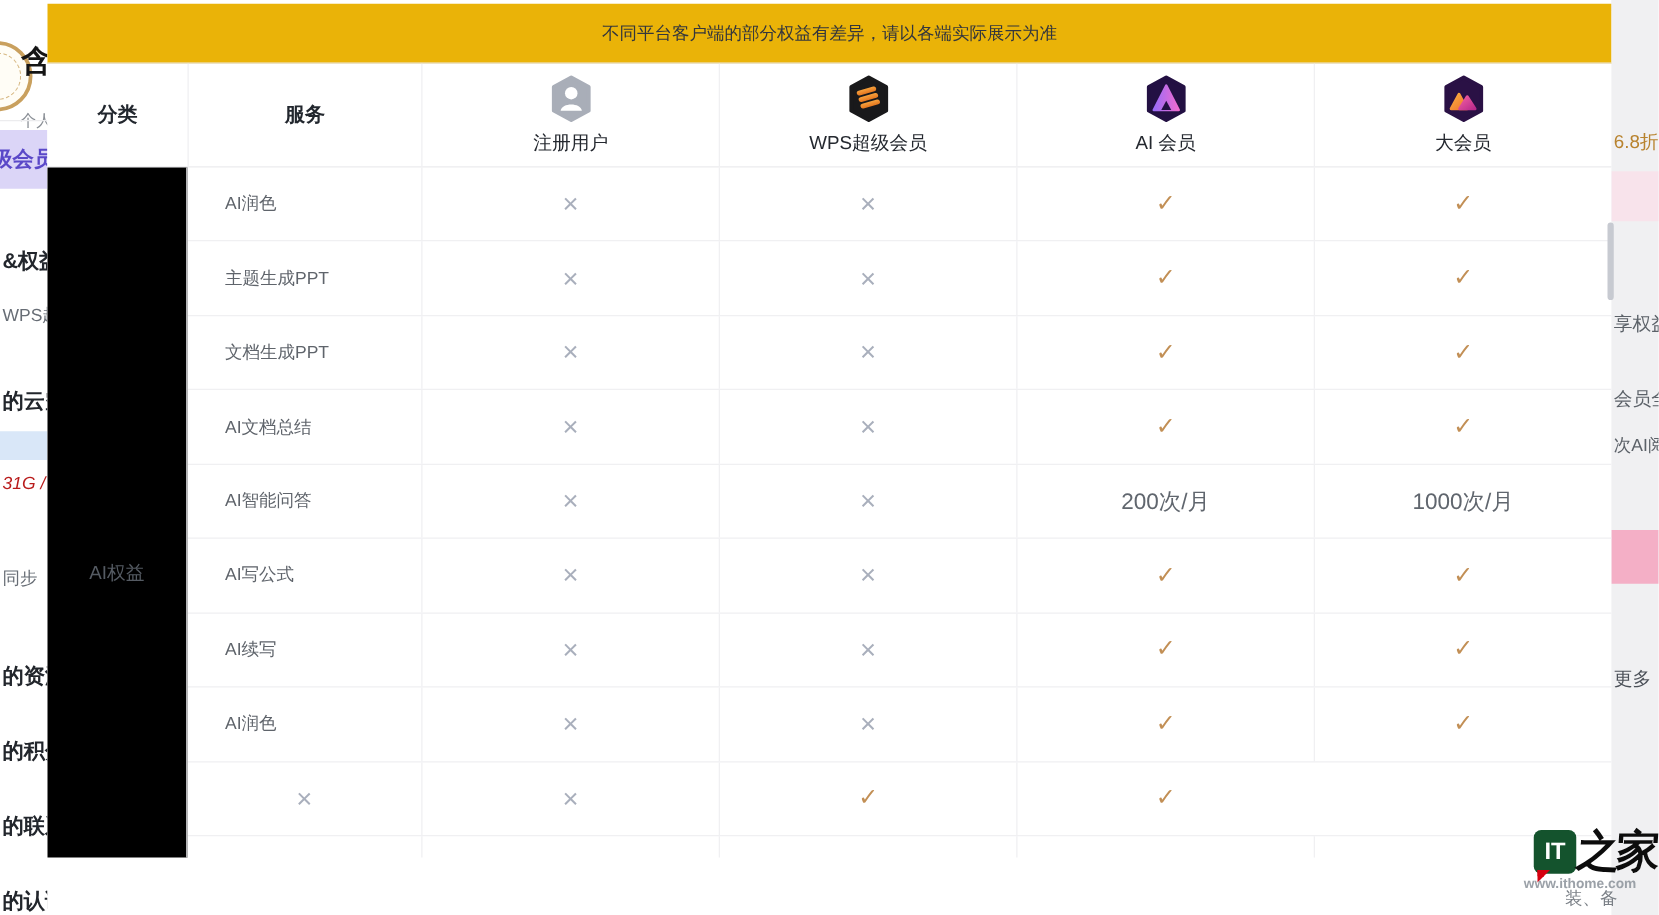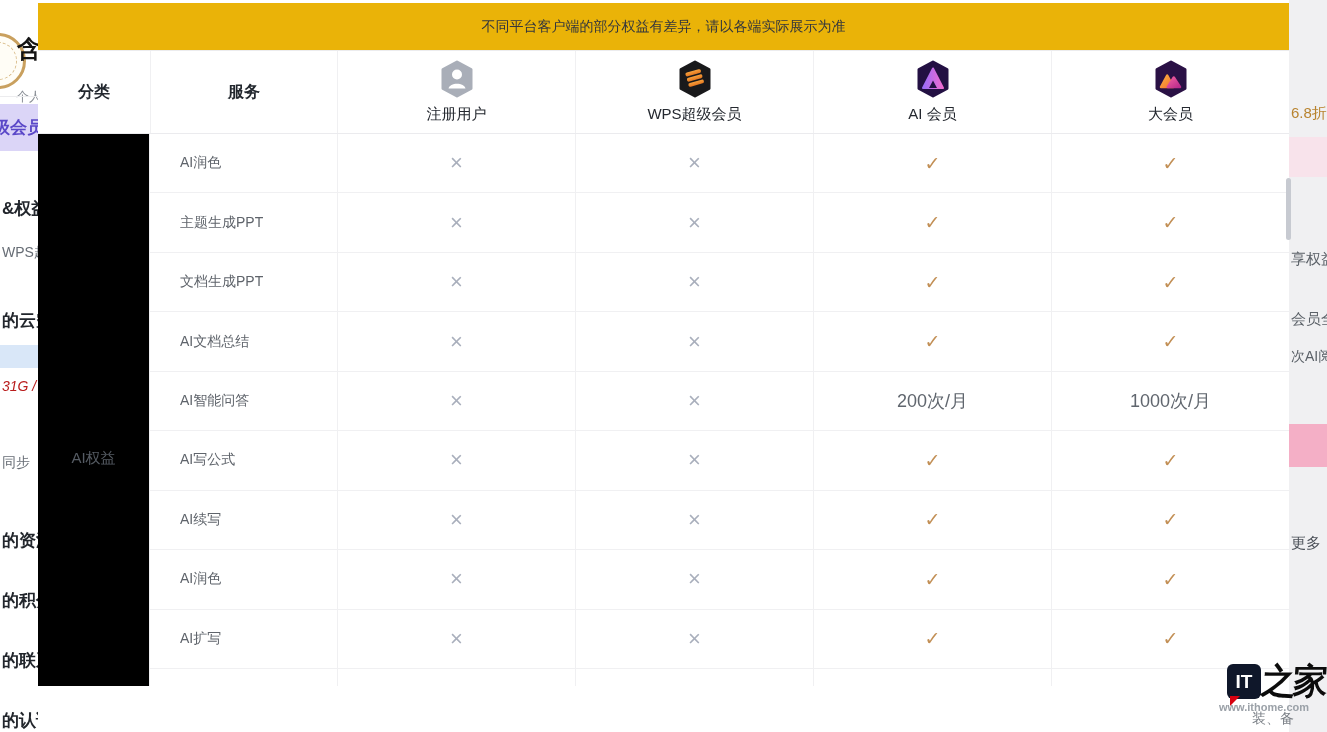--- a/index.html
+++ b/index.html
@@ -64,21 +64,21 @@
   .cell.label { padding-left:30px; font-size:14px; color:#5f646b; }
   .cell.val { justify-content:center; }
   .m-x { color:#a9afbc; font-size:22px; line-height:1; }
   .m-check { color:#c28f55; font-size:19px; font-weight:700; line-height:1; }
   .m-text { color:#60666e; font-size:18px; }
 
   .scroll-thumb { position:absolute; left:1286px; top:178px; width:5px; height:62px; background:#c7cad1; border-radius:3px; z-index:40; }
 
   
   .overlay { position:absolute; inset:0; z-index:30; pointer-events:none; }
-  .wm-logo { position:absolute; left:1227px; top:664px; width:34px; height:35px; background:#0f172a; border-radius:6px;
+  .wm-logo { position:absolute; left:1227px; top:664px; width:34px; height:35px; background:#14532d; border-radius:6px;
              color:#fff; font-weight:700; font-size:19px; display:flex; align-items:center; justify-content:center; }
   .wm-logo::after { content:''; position:absolute; left:3px; bottom:-7px; width:0; height:0;
                     border:5px solid transparent; border-top-color:#d6000f; border-left-color:#d6000f; }
   .wm-name { position:absolute; left:1261px; top:658px; font-family:"DejaVu Serif",serif; font-weight:900;
              font-size:35px; color:#0c0c0c; letter-spacing:-3px; transform:skew(-4deg); }
   .wm-url { position:absolute; left:1219px; top:701px; font-size:11px; font-weight:600; color:#9ba1a8; }
   .frag-bottom { position:absolute; left:1252px; top:710px; font-size:14px; color:#7b8087; white-space:nowrap; }
 </style>
 </head>
 <body>
@@ -310,21 +310,20 @@
           </div>
         <div class="cell val">
             <span class="mark m-check">✓</span>
           </div>
         <div class="cell val">
             <span class="mark m-check">✓</span>
           </div>
       </div>
 
       <div class="t-row">
-        <div class="cell label">AI扩写</div>
         <div class="cell val">
             <span class="mark m-x">×</span>
           </div>
         <div class="cell val">
             <span class="mark m-x">×</span>
           </div>
         <div class="cell val">
             <span class="mark m-check">✓</span>
           </div>
         <div class="cell val">

